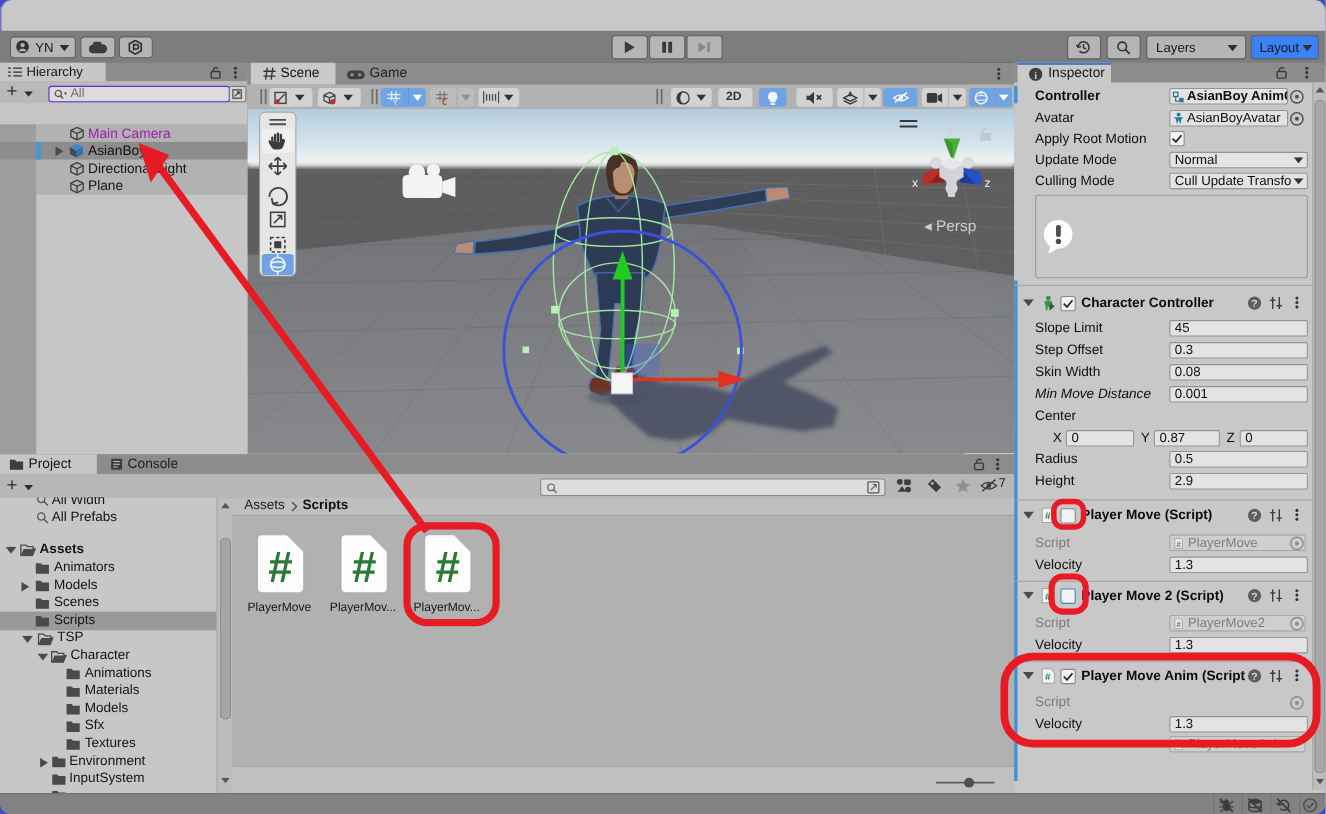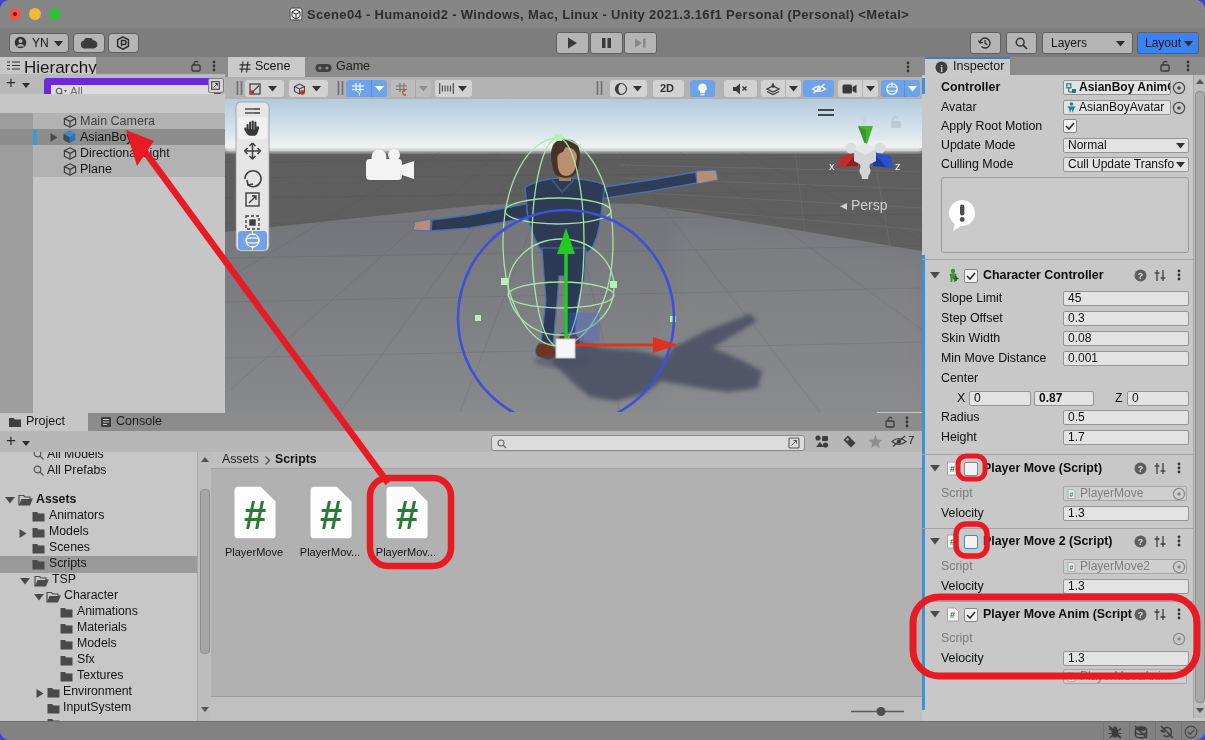--- a/index.html
+++ b/index.html
@@ -15,33 +15,20 @@
   .gfield{position:absolute;left:141px;width:122px;height:13px;background:#cfcfcf;border:1px solid #a6a6a6;border-radius:2px;}
   .gfield>span{position:absolute;left:16px;top:-1px;font-size:12px;color:#7e7e7e;white-space:nowrap;}
   .ihdr{position:absolute;left:61px;font-size:12.4px;font-weight:bold;color:#0c0c0c;white-space:nowrap;}
   .idiv{position:absolute;left:0;width:271px;height:1px;background:#a3a3a3;}
   .cb{position:absolute;width:12px;height:12px;background:#f2f2f2;border:1px solid #888;border-radius:2px;}
 </style>
 </head>
 <body>
 <div id="win">
 
-  <div class="abs" style="left:0;top:0;width:1205px;height:28px;background:#868686;border-bottom:1px solid #6d6d6d;">
-    <div class="abs" style="left:9px;top:8px;width:12px;height:12px;border-radius:50%;background:#f1554a;"></div>
-    <div class="abs" style="left:13px;top:12px;width:4px;height:4px;border-radius:50%;background:#73140c;"></div>
-    <div class="abs" style="left:29px;top:8px;width:12px;height:12px;border-radius:50%;background:#f5b935;"></div>
-    <div class="abs" style="left:49px;top:8px;width:12px;height:12px;border-radius:50%;background:#30c138;"></div>
-    <div class="abs txt" id="titletext" style="left:289px;top:7px;height:16px;line-height:15px;font-size:13px;font-weight:bold;color:#2d2d2d;letter-spacing:0.33px;">
-      <svg width="14" height="14" viewBox="0 0 14 14" style="vertical-align:-2px">
-          <rect x="1" y="1" width="12" height="12" rx="2" fill="#e8e8e8" stroke="#444"></rect>
-          <path d="M7 2.5 L11 5 L11 9.5 L7 12 L3 9.5 L3 5 Z M3 5 L7 7.3 L11 5 M7 7.3 L7 12" fill="none" stroke="#333" stroke-width="1"></path>
-        </svg>
-      Scene04 - Humanoid2 - Windows, Mac, Linux - Unity 2021.3.16f1 Personal (Personal) &lt;Metal&gt;
-    </div>
-  </div>
 
   <div class="abs" style="left:0;top:28px;width:1205px;height:29px;background:#7d7d7d;border-bottom:3px solid #0f172a;">
 
     <div class="abs" style="left:9px;top:5px;width:58px;height:18px;background:#b5b5b5;border:1px solid #5f5f5f;border-radius:4px;">
       <svg class="abs" style="left:4px;top:2px;" width="13" height="13" viewBox="0 0 13 13">
           <circle cx="6.5" cy="6.5" r="5.8" fill="#333"></circle>
           <circle cx="6.5" cy="5" r="2" fill="#b5b5b5"></circle>
           <path d="M2.7 10.5 A4.2 4.2 0 0 1 10.3 10.5" fill="#b5b5b5"></path>
         </svg>
       <span class="abs txt" style="left:22px;top:2px;font-size:12px;color:#161616;">YN</span>
@@ -114,39 +101,39 @@
         <svg class="abs" style="left:7px;top:3px;" width="13" height="11">
             <g stroke="#333" stroke-width="1.2">
               <line x1="0" y1="2" x2="3" y2="2"></line>
               <line x1="5" y1="2" x2="13" y2="2"></line>
               <line x1="0" y1="5.5" x2="3" y2="5.5"></line>
               <line x1="5" y1="5.5" x2="13" y2="5.5"></line>
               <line x1="0" y1="9" x2="3" y2="9"></line>
               <line x1="5" y1="9" x2="13" y2="9"></line>
             </g>
           </svg>
-        <span class="abs txt" style="left:24px;top:1px;font-size:17px;color:#161616;">Hierarchy</span>
+        <span class="abs txt" style="left:24px;top:1px;font-size:12px;color:#161616;">Hierarchy</span>
       </div>
       <svg class="abs" style="left:190px;top:3px;" width="12" height="12" viewBox="0 0 12 12">
           <rect x="2" y="5" width="8" height="6" rx="1" fill="none" stroke="#3a3a3a" stroke-width="1.3"></rect>
           <path d="M4 5 V3.5 a2.3 2.3 0 0 1 4.2 -1" fill="none" stroke="#3a3a3a" stroke-width="1.3"></path>
         </svg>
       <svg class="abs" style="left:212px;top:3px;" width="4" height="12">
           <circle cx="2" cy="2" r="1.4" fill="#333"></circle>
           <circle cx="2" cy="6" r="1.4" fill="#333"></circle>
           <circle cx="2" cy="10" r="1.4" fill="#333"></circle>
         </svg>
     </div>
 
     <div class="abs" style="left:0;top:17px;width:225px;height:20px;background:#b9b9b9;">
       <span class="abs" style="left:6px;top:-1px;font-size:17px;color:#2c2c2c;">+</span>
       <svg class="abs" style="left:22px;top:9px;" width="8" height="5">
           <polygon points="0,0 8,0 4,5" fill="#2e2e2e"></polygon>
         </svg>
-      <div class="abs" style="left:44px;top:4px;width:163px;height:13px;background:#dcdcdc;border:7px solid #6d28d9;border-radius:3px;">
+      <div class="abs" style="left:44px;top:4px;width:163px;height:13px;background:#dcdcdc;border:1px solid #6d28d9;border-radius:3px;">
         <svg class="abs" style="left:4px;top:2px;" width="12" height="10" viewBox="0 0 12 10">
             <circle cx="4" cy="4" r="2.8" fill="none" stroke="#555" stroke-width="1.1"></circle>
             <line x1="6.2" y1="6.2" x2="8.5" y2="8.5" stroke="#555" stroke-width="1.2"></line>
             <polygon points="9,3 12,3 10.5,5.5" fill="#555"></polygon>
           </svg>
         <span class="abs txt" style="left:19px;top:0px;font-size:11.5px;color:#6d6d6d;">All</span>
       </div>
       <div class="abs" style="left:208px;top:4px;width:14px;height:13px;background:#d4d4d4;border:1px solid #7e7e7e;border-radius:2px;">
         <svg class="abs" style="left:2px;top:2px;" width="9" height="9" viewBox="0 0 9 9">
             <rect x="0.7" y="0.7" width="7.6" height="7.6" fill="none" stroke="#444" stroke-width="1.1"></rect>
@@ -158,21 +145,21 @@
     <div class="abs" style="left:0;top:37px;width:225px;height:319px;background:#c6c6c6;">
       <div class="abs" style="left:0;top:19px;width:33px;height:300px;background:#9d9d9d;"></div>
 
 
       <div class="abs" style="left:33px;top:19px;width:192px;height:64px;background:#b2b2b2;"></div>
 
       <svg class="abs" style="left:63px;top:21px;" width="14" height="13" viewBox="0 0 14 13">
           <path d="M7 0.8 L12.6 3.6 L12.6 9.4 L7 12.2 L1.4 9.4 L1.4 3.6 Z" fill="none" stroke="#3c3c3c" stroke-width="1.2"></path>
           <path d="M1.4 3.6 L7 6.4 L12.6 3.6 M7 6.4 L7 12.2" fill="none" stroke="#3c3c3c" stroke-width="1.2"></path>
         </svg>
-      <span class="abs txt" style="left:80px;top:20px;font-size:12.5px;color:#404040;">Main Camera</span>
+      <span class="abs txt" style="left:80px;top:20px;font-size:12.5px;color:#a21caf;">Main Camera</span>
 
       <div class="abs" style="left:0;top:35px;width:225px;height:16px;background:#8d8d8d;"></div>
       <div class="abs" style="left:33px;top:35px;width:4px;height:16px;background:#3e9ad6;"></div>
       <svg class="abs" style="left:50px;top:39px;" width="8" height="9">
           <polygon points="0.5,0 7.5,4.5 0.5,9" fill="#4a4a4a"></polygon>
         </svg>
       <svg class="abs" style="left:62px;top:36px;" width="15" height="14" viewBox="0 0 15 14">
           <path d="M7.5 0.8 L13.4 3.8 L13.4 10 L7.5 13.2 L1.6 10 L1.6 3.8 Z" fill="#2e6fb8"></path>
           <path d="M1.6 3.8 L7.5 7 L7.5 13.2 L1.6 10 Z" fill="#4a4a4a"></path>
           <path d="M7.5 0.8 L1.6 3.8 L7.5 7 L13.4 3.8 Z" fill="#3e8ad0"></path>
@@ -614,21 +601,21 @@
       <span class="abs txt" style="left:908px;top:3px;font-size:11.5px;color:#222;">7</span>
     </div>
 
     <div class="abs" style="left:0;top:39px;width:922px;height:269px;overflow:hidden;">
 
       <div class="abs" id="ptree" style="left:0;top:0;width:197px;height:269px;background:#c7c7c7;font-size:12.3px;color:#141414;">
         <svg class="abs" style="left:33px;top:-3px;" width="12" height="12" viewBox="0 0 12 12">
             <circle cx="4.5" cy="4.5" r="3.3" fill="none" stroke="#555" stroke-width="1.2"></circle>
             <line x1="7" y1="7" x2="10.5" y2="10.5" stroke="#555" stroke-width="1.3"></line>
           </svg>
-        <span class="abs txt" style="left:47px;top:-5px;">All Models</span>
+        <span class="abs txt" style="left:47px;top:-5px;">All Width</span>
         <svg class="abs" style="left:33px;top:13px;" width="12" height="12" viewBox="0 0 12 12">
             <circle cx="4.5" cy="4.5" r="3.3" fill="none" stroke="#555" stroke-width="1.2"></circle>
             <line x1="7" y1="7" x2="10.5" y2="10.5" stroke="#555" stroke-width="1.3"></line>
           </svg>
         <span class="abs txt" style="left:47px;top:11px;">All Prefabs</span>
         <svg class="abs" style="left:5px;top:45px;" width="10" height="7">
             <polygon points="0,0 10,0 5,6.5" fill="#4a4a4a"></polygon>
           </svg>
         <svg class="abs" style="left:18px;top:42px;" width="15" height="12" viewBox="0 0 15 12">
             <path d="M1 1.5 L5.5 1.5 L7 3 L12 3 L12 5 L14 5 L11.5 11 L1 11 Z" fill="none" stroke="#4a4a4a" stroke-width="1.2"></path>
@@ -870,44 +857,44 @@
         <span>45</span>
       </div>
     <span class="ilab" style="top:254px;">Step Offset</span>
     <div class="ifield" style="top:254px;width:124px;">
         <span>0.3</span>
       </div>
     <span class="ilab" style="top:274px;">Skin Width</span>
     <div class="ifield" style="top:274px;width:124px;">
         <span>0.08</span>
       </div>
-    <span class="ilab" style="top:294px;">Min Move Distance</span>
+    <span class="ilab" style="top:294px;font-style:italic;">Min Move Distance</span>
     <div class="ifield" style="top:294px;width:124px;">
         <span>0.001</span>
       </div>
     <span class="ilab" style="top:314px;">Center</span>
     <span class="ilab" style="left:35px;top:334px;">X</span>
     <div class="ifield" style="left:47px;top:334px;width:60px;">
         <span>0</span>
       </div>
     <span class="ilab" style="left:115px;top:334px;">Y</span>
-    <div class="ifield" style="left:112px;top:334px;width:58px;font-weight:bold;">
+    <div class="ifield" style="left:127px;top:334px;width:58px;">
         <span>0.87</span>
       </div>
     <span class="ilab" style="left:193px;top:334px;">Z</span>
     <div class="ifield" style="left:205px;top:334px;width:60px;">
         <span>0</span>
       </div>
     <span class="ilab" style="top:353px;">Radius</span>
     <div class="ifield" style="top:353px;width:124px;">
         <span>0.5</span>
       </div>
     <span class="ilab" style="top:373px;">Height</span>
     <div class="ifield" style="top:373px;width:124px;">
-        <span>1.7</span>
+        <span>2.9</span>
       </div>
     <div class="idiv" style="top:397px;"></div>
 
     <svg class="abs" style="left:8px;top:408px;" width="10" height="7">
         <polygon points="0,0 10,0 5,6.5" fill="#4a4a4a"></polygon>
       </svg>
     <svg class="abs" style="left:24px;top:404px;" width="14" height="15" viewBox="0 0 14 15">
         <path d="M1.5 1 L9 1 L12.5 4.5 L12.5 14 L1.5 14 Z" fill="#f4f4f4" stroke="#9a9a9a" stroke-width="0.8"></path>
         <text x="6.5" y="11" font-size="9" font-weight="bold" font-family="Liberation Sans" fill="#1b7d3b" text-anchor="middle">#</text>
       </svg>

